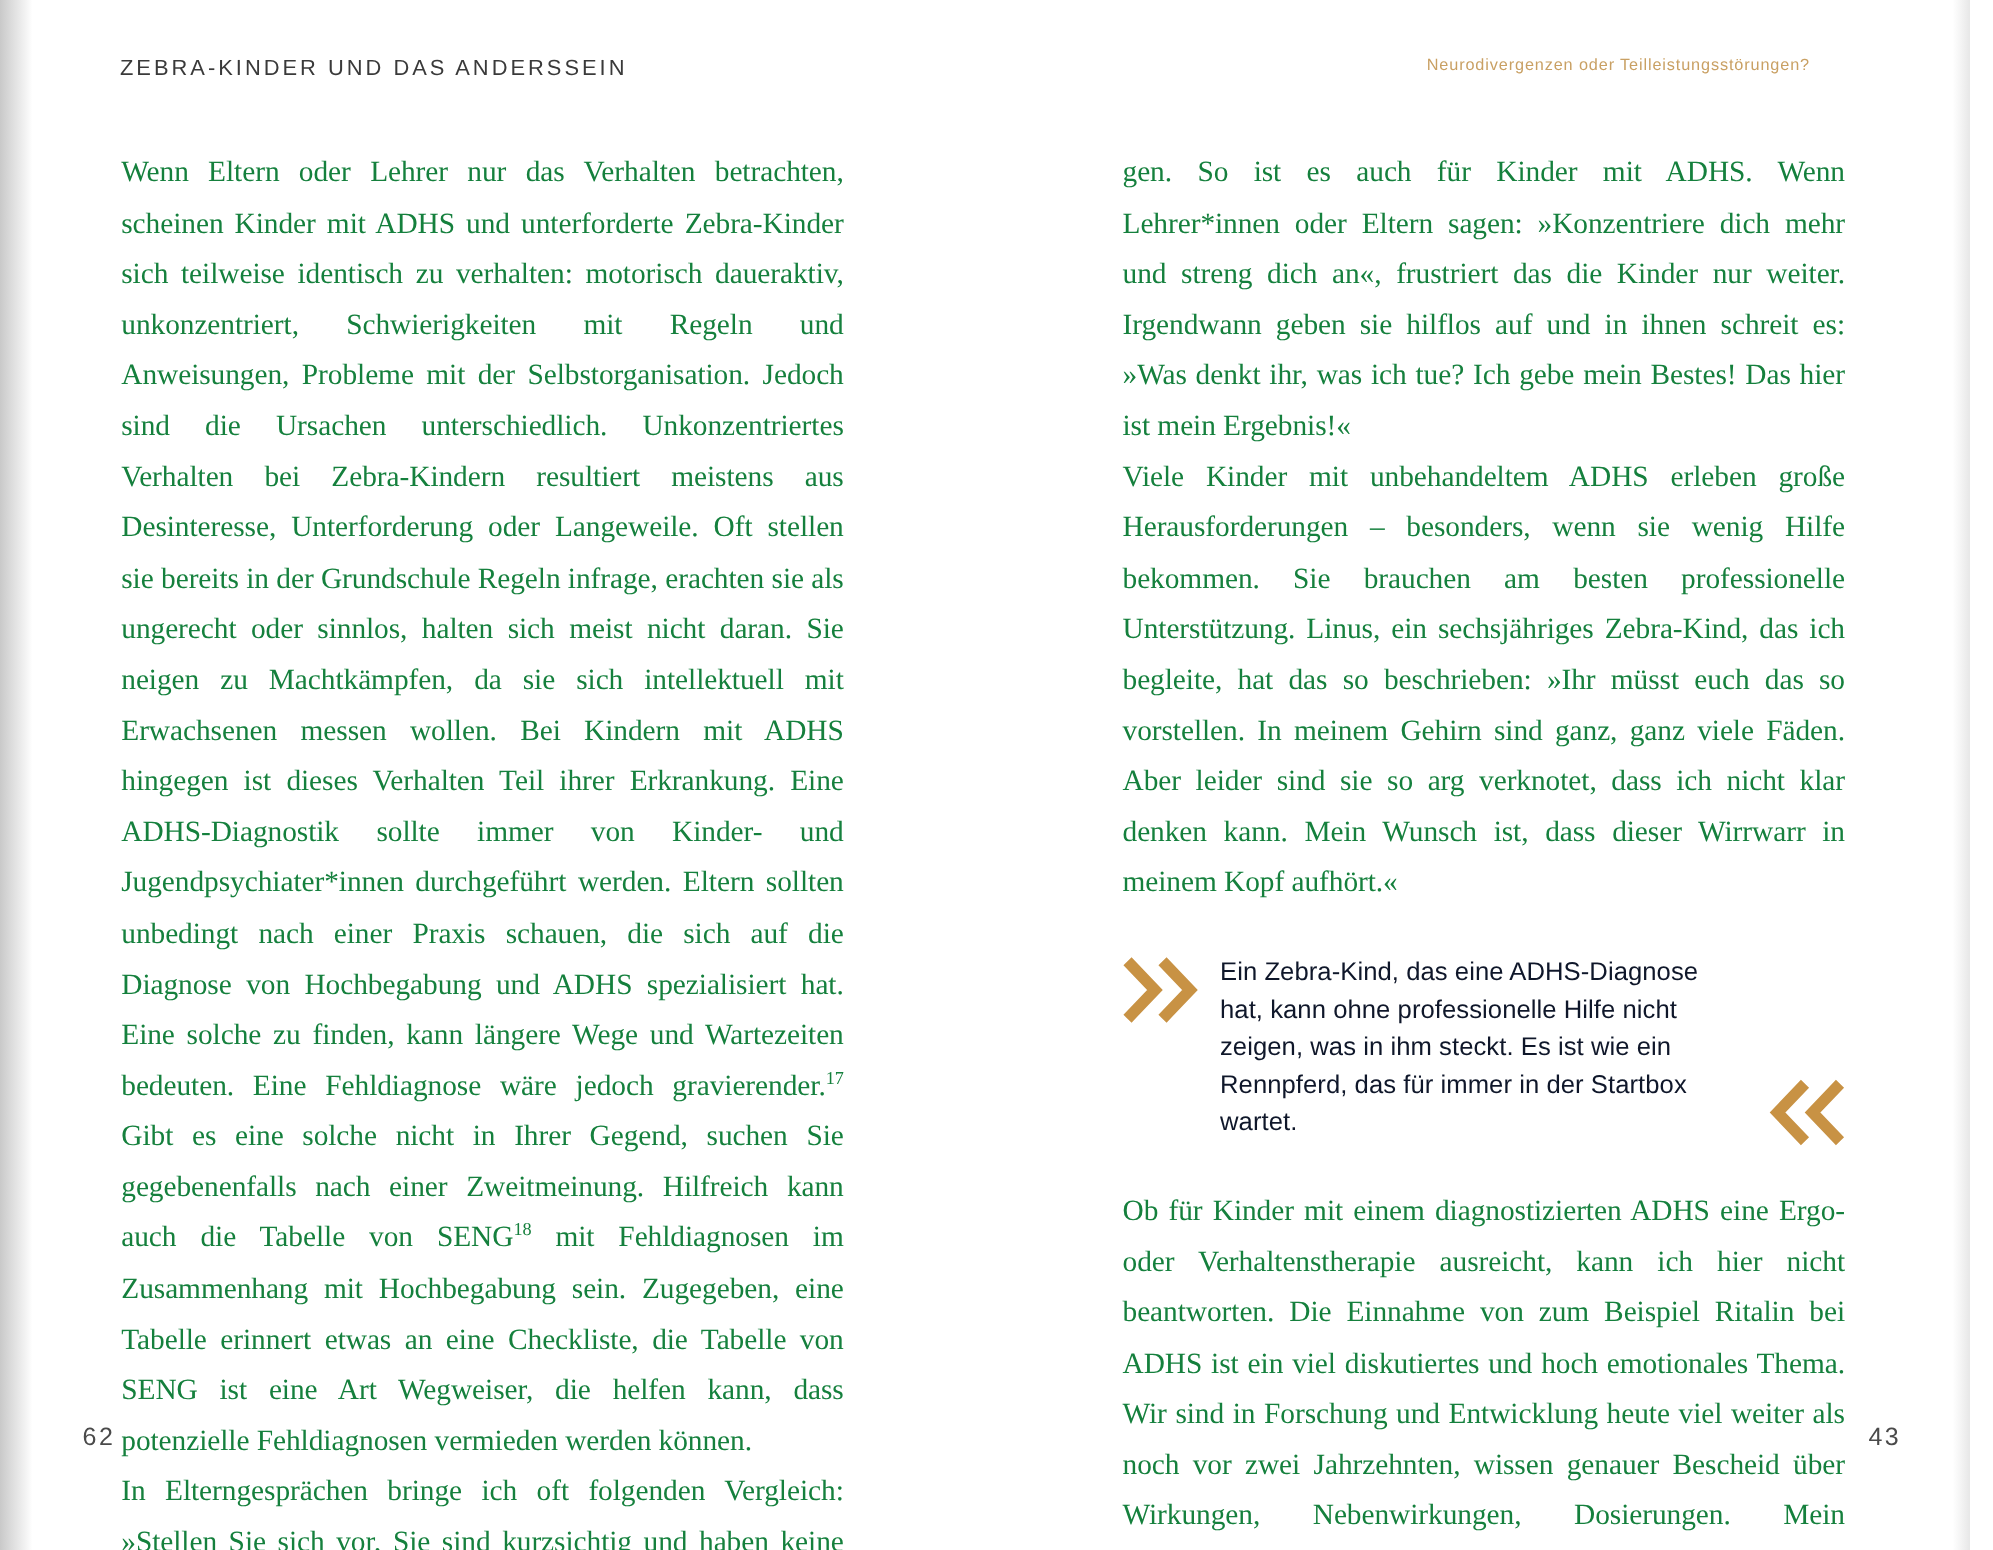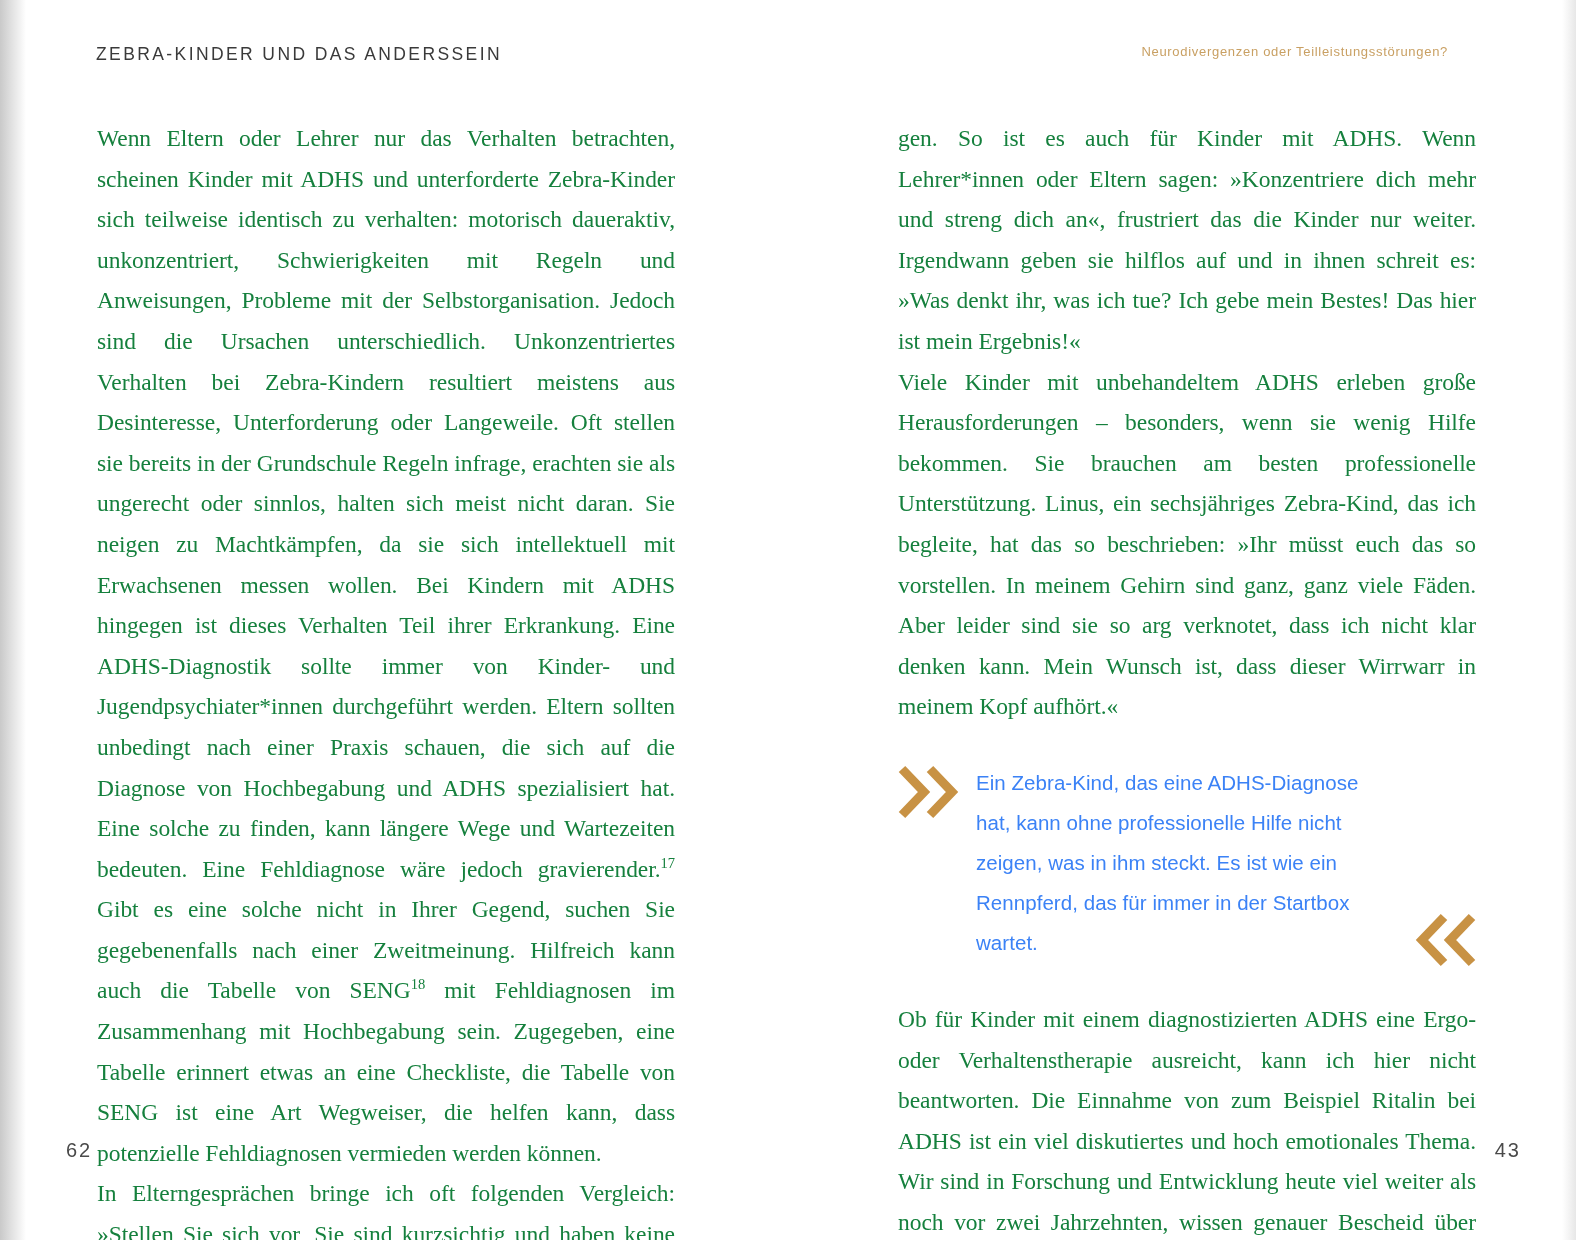--- a/index.html
+++ b/index.html
@@ -100,22 +100,22 @@
   .callout {
     position: relative;
     margin: 30px 0 30px 0;
     min-height: 130px;
     padding: 6px 92px 6px 78px;
     box-sizing: border-box;
   }
   .callout-text {
     font-family: "Liberation Sans", "DejaVu Sans", sans-serif;
     font-size: 20.5px;
-    line-height: 40px;
-    color: #3b82f6;
+    line-height: 30px;
+    color: #0f172a;
     margin: 0;
     letter-spacing: 0.05px;
   }
   .chev-group {
     position: absolute;
     display: block;
     line-height: 0;
   }
   .chev-group.open  { left: 0px;  top: 6px;  }
   .chev-group.close { right: 0px; bottom: -2px; }

